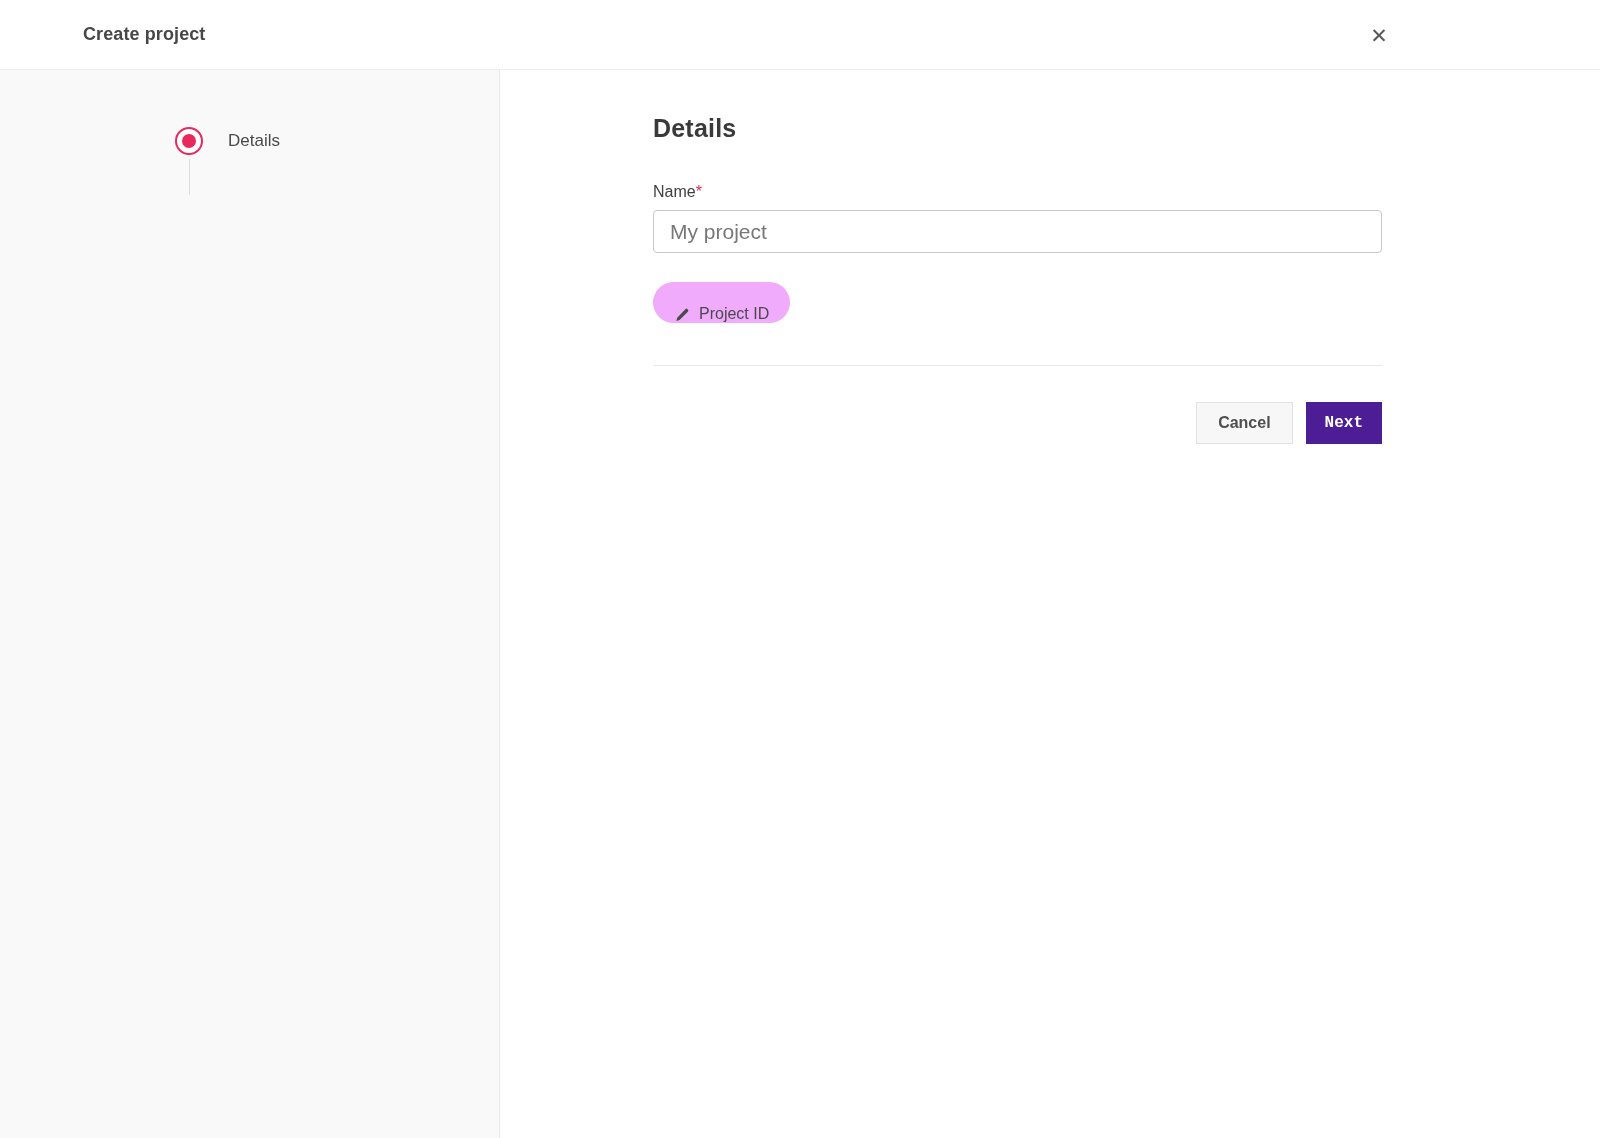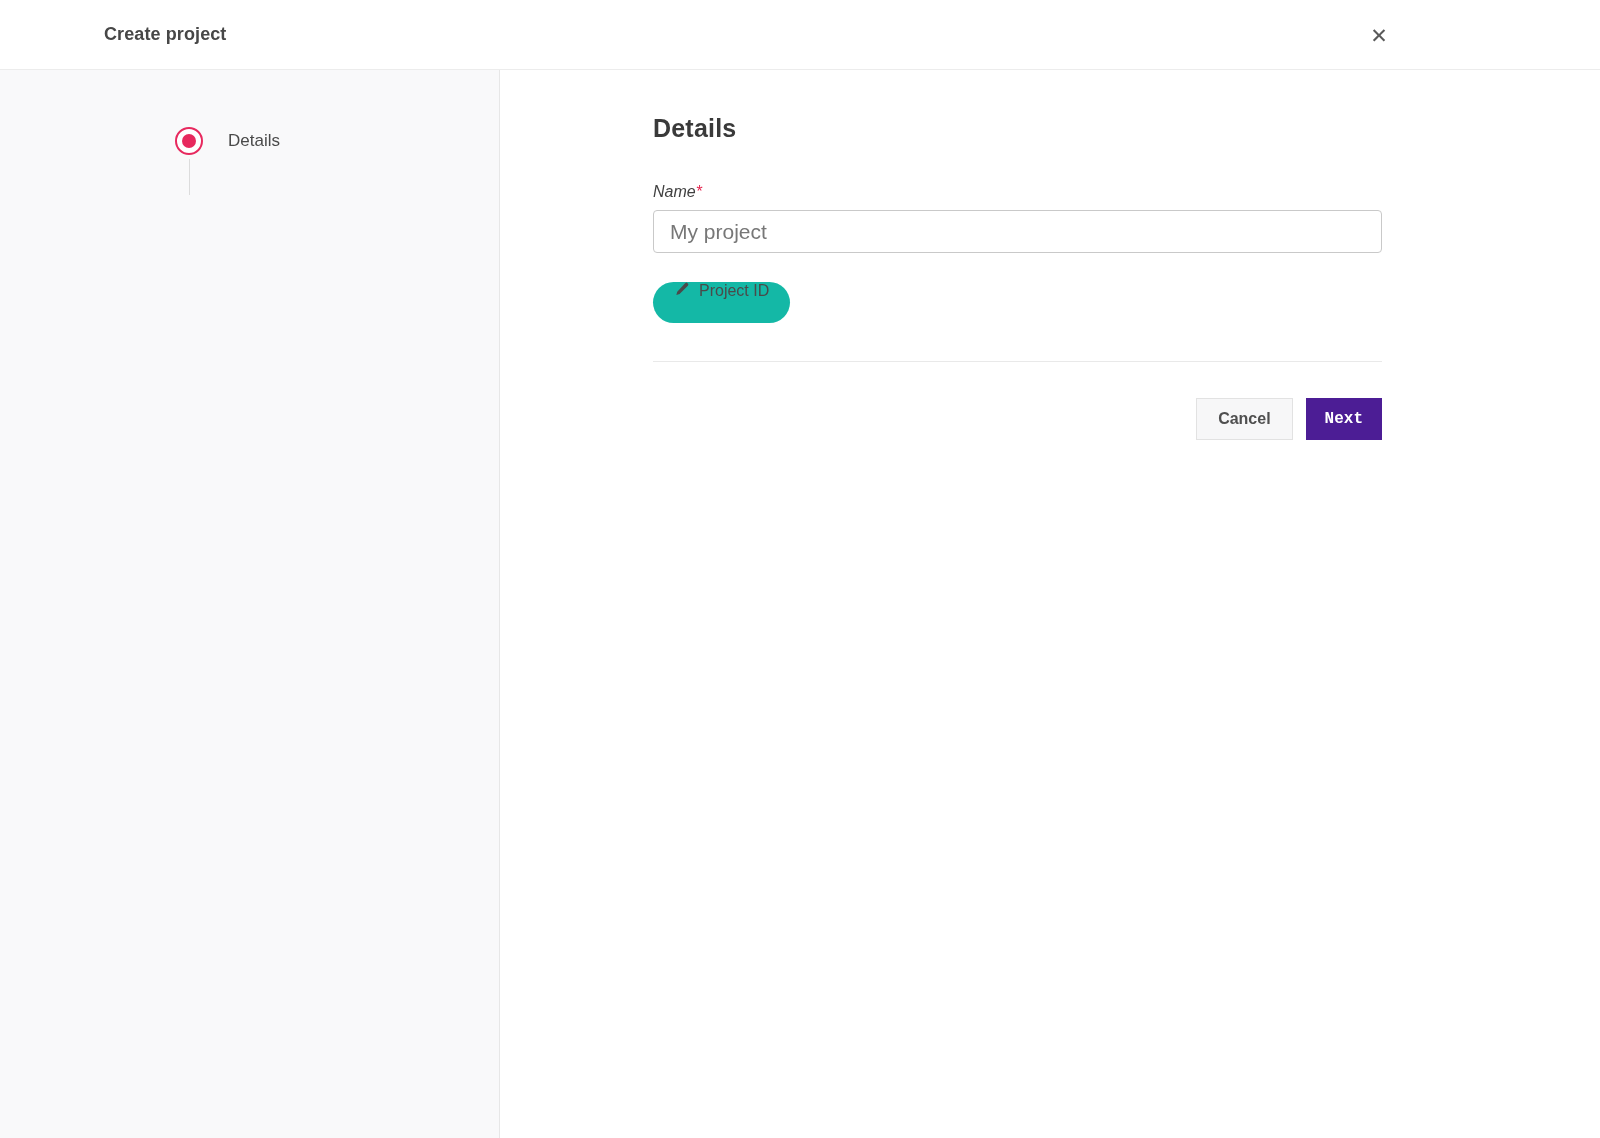--- a/index.html
+++ b/index.html
@@ -13,21 +13,21 @@
   
   .modal-header {
     position: relative;
     height: 70px;
     background: #ffffff;
     border-bottom: 1px solid #ececec;
     display: flex;
     align-items: center;
   }
   .modal-title {
-    margin-left: 104px;
+    margin-left: 83px;
     font-size: 18px;
     font-weight: 700;
     color: #474747;
     letter-spacing: .1px;
   }
   .close-btn {
     position: absolute;
     top: 21px;
     left: 1364px;
     width: 30px; height: 30px;
@@ -95,21 +95,20 @@
   .section-heading {
     font-size: 25px;
     font-weight: 600;
     color: #3a3a3a;
     letter-spacing: .2px;
   }
   .field-group { margin-top: 40px; }
   .field-label {
     font-size: 16px;
     color: #414141;
-    font-style: italic;
   }
   .required-mark {
     color: #e5254f;
     font-size: 16px;
   }
   .text-input {
     margin-top: 9px;
     width: 729px;
     height: 43px;
     border: 1px solid #c9c9c9;
@@ -119,25 +118,25 @@
     font-size: 21px;
     color: #333333;
     font-family: "Liberation Sans", sans-serif;
     outline: none;
   }
   .text-input::placeholder { color: #777777; opacity: 1; }
 
   .pill-btn {
     margin-top: 29px;
     display: inline-flex;
-    align-items: flex-start;
+    align-items: flex-end;
     gap: 10px;
     height: 41px;
     padding: 0 21px;
-    background: #14b8a6;
+    background: #f0abfc;
     border: none;
     border-radius: 21px;
     font-size: 16px;
     color: #4a4a4a;
     font-family: "Liberation Sans", sans-serif;
     cursor: pointer;
   }
   .pill-btn svg { display: block; }
 
   .divider {

